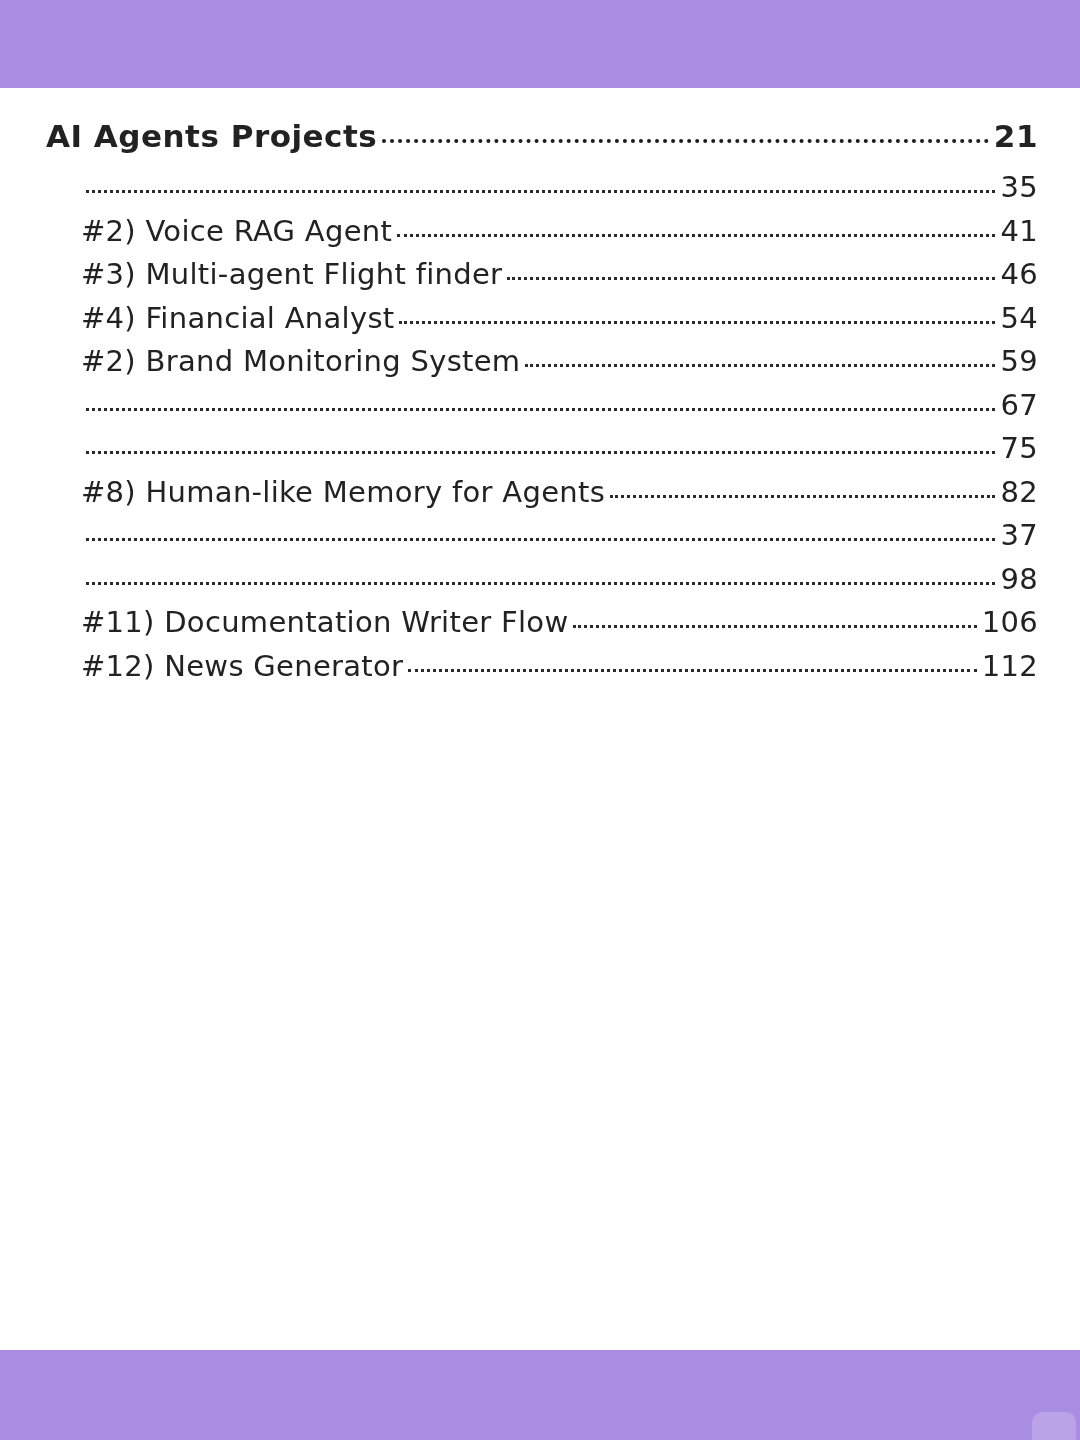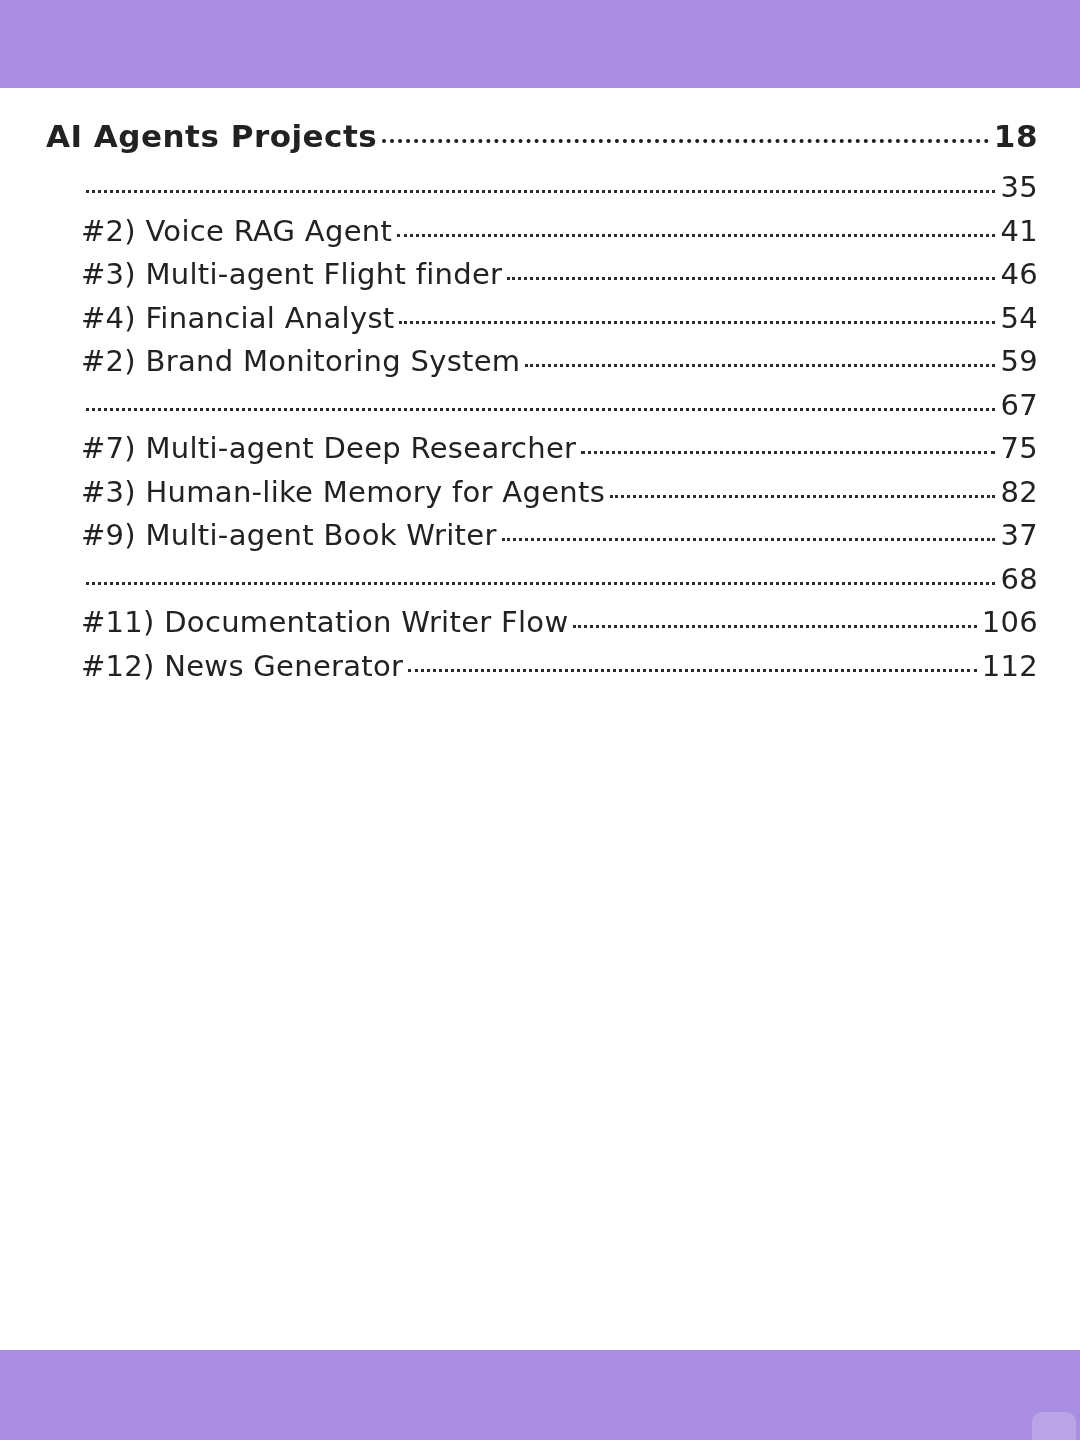--- a/index.html
+++ b/index.html
@@ -83,21 +83,21 @@
 </head>
 <body>
 
 <div class="bar bar-top"></div>
 
 <div class="content">
 
   <div class="row row-title">
     <span>AI Agents Projects</span>
     <span class="leader"></span>
-    <span class="pagenum">18</span>
+    <span class="pagenum">21</span>
   </div>
 
   <div class="row row-entry">
     <span class="leader"></span>
     <span class="pagenum">35</span>
   </div>
 
   <div class="row row-entry">
     <span>#2) Voice RAG Agent</span>
     <span class="leader"></span>
@@ -121,40 +121,38 @@
     <span class="leader"></span>
     <span class="pagenum">59</span>
   </div>
 
   <div class="row row-entry">
     <span class="leader"></span>
     <span class="pagenum">67</span>
   </div>
 
   <div class="row row-entry">
-    <span>#7) Multi-agent Deep Researcher</span>
     <span class="leader"></span>
     <span class="pagenum">75</span>
   </div>
 
   <div class="row row-entry">
-    <span>#3) Human-like Memory for Agents</span>
+    <span>#8) Human-like Memory for Agents</span>
     <span class="leader"></span>
     <span class="pagenum">82</span>
   </div>
 
   <div class="row row-entry">
-    <span>#9) Multi-agent Book Writer</span>
     <span class="leader"></span>
     <span class="pagenum">37</span>
   </div>
 
   <div class="row row-entry">
     <span class="leader"></span>
-    <span class="pagenum">68</span>
+    <span class="pagenum">98</span>
   </div>
 
   <div class="row row-entry">
     <span>#11) Documentation Writer Flow</span>
     <span class="leader"></span>
     <span class="pagenum">106</span>
   </div>
 
   <div class="row row-entry">
     <span>#12) News Generator</span>

